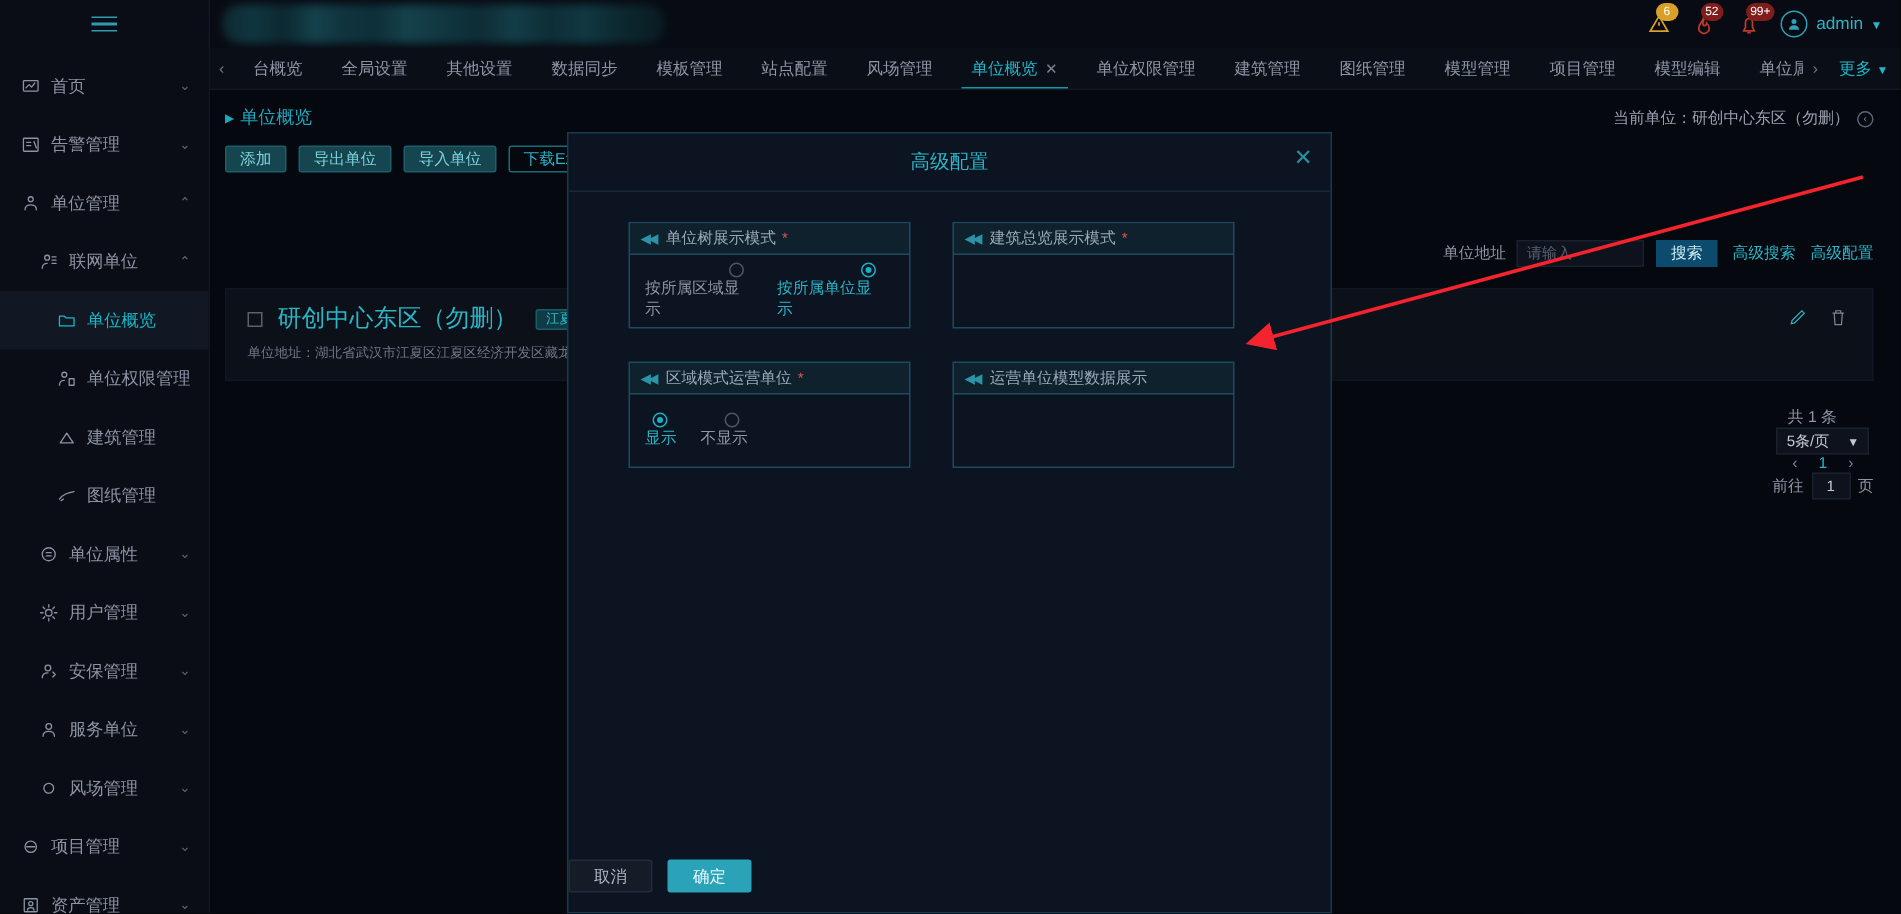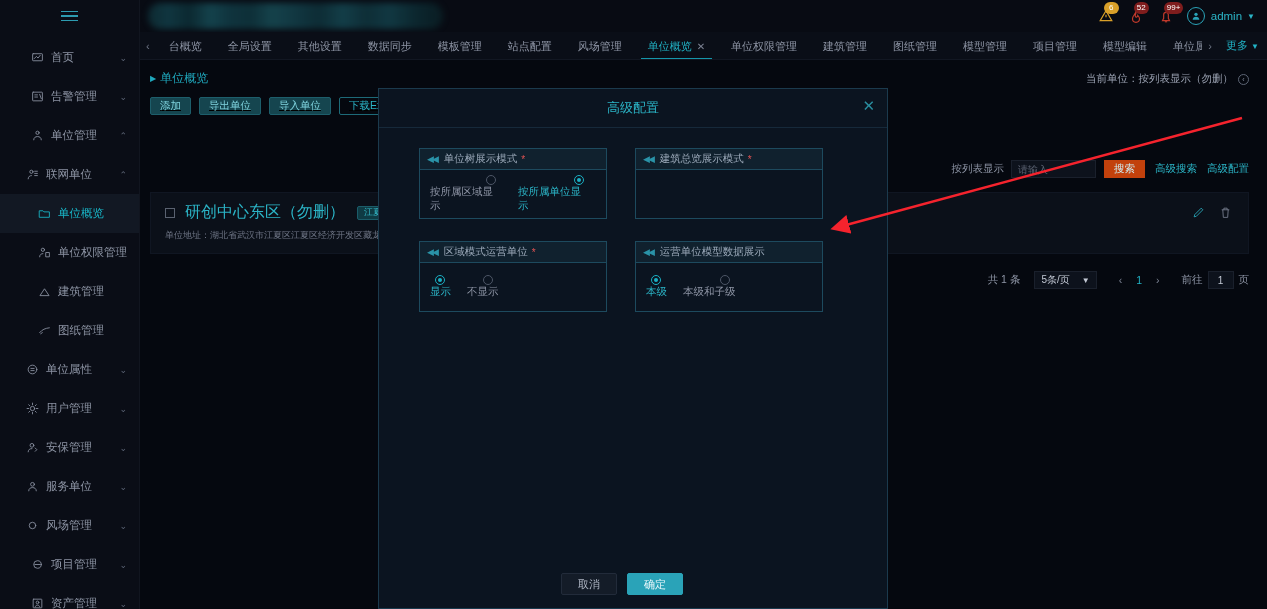--- a/index.html
+++ b/index.html
@@ -17,21 +17,21 @@
     background: #0a0d16; border-right: 1px solid #11151f;
   }
   .sb-toggle {
     height: 32px; display: flex; align-items: center; justify-content: center;
     color: #2aa3b8; cursor: pointer;
   }
   .sb-toggle .bars { display: block; width: 17px; }
   .sb-toggle .bars i { display: block; height: 1.5px; background: #2d9bb0; margin: 3px 0; }
   .sb-list { padding-top: 6px; }
   .sb-item {
-    display: flex; align-items: center; height: 39px; padding-left: 29px;
+    display: flex; align-items: center; height: 39px; padding-left: 12px;
     color: #8c93a3; font-size: 11.5px; cursor: pointer; position: relative;
   }
   .sb-item .ico { width: 16px; height: 14px; margin-right: 6px; flex: 0 0 16px;
     display: flex; align-items: center; justify-content: center; }
   .sb-item .ico svg { display: block; }
   .sb-item .lbl { white-space: nowrap; }
   .sb-item .chev { position: absolute; right: 12px; font-size: 9px; color: #5c6475; }
   .sb-item.lvl2 { padding-left: 24px; }
   .sb-item.lvl3 { padding-left: 36px; }
   .sb-item.active { background: #121823; color: #18b7c9; }
@@ -94,37 +94,37 @@
   .cur-unit {
     position: absolute; right: 18px; top: 12px; font-size: 10.5px; color: #9aa1b1;
     display: flex; align-items: center;
   }
   .cur-unit .circ {
     width: 11px; height: 11px; border-radius: 50%; border: 1px solid #5d6575;
     display: inline-flex; align-items: center; justify-content: center;
     font-size: 7px; margin-left: 5px; color: #868e9e;
   }
 
-  .toolbar { position: relative; margin: 10px 0 16px 10px; display: flex; align-items: center; text-decoration: underline; }
+  .toolbar { position: relative; margin: 10px 0 16px 10px; display: flex; align-items: center; }
   .btn {
     font-size: 10.5px; height: 18px; padding: 0 9px; margin-right: 8px;
     border-radius: 2px; display: flex; align-items: center; cursor: pointer;
     background: #15454f; color: #7fd3de; border: 1px solid #1d5e6b; white-space: nowrap;
   }
   .btn.ghost { background: transparent; color: #2bb5c7; border: 1px solid #1d6a78; }
 
   .search-wrap { position: absolute; right: 18px; top: 100px; display: flex; align-items: center; }
   .search-lbl { font-size: 10.5px; color: #8e95a5; margin-right: 7px; }
   .search-input {
     width: 85px; height: 18px; background: #0d121c; border: 1px solid #1a202c;
     color: #6b7policy; font-size: 10px; padding: 0 6px; outline: none;
   }
   .search-input::placeholder { color: #5a6170; }
   .btn-search {
-    background: #c2410c; color: #cfeff4; font-size: 10.5px; height: 18px;
+    background: #0c4a6e; color: #cfeff4; font-size: 10.5px; height: 18px;
     padding: 0 10px; margin-left: 8px; display: flex; align-items: center;
     border: none; cursor: pointer;
   }
   .lnk { color: #2bb5c7; font-size: 10.5px; margin-left: 10px; cursor: pointer; }
 
   .card-row {
     position: absolute; left: 10px; right: 18px; top: 132px; height: 62px;
     background: #0b1019; border: 1px solid #101622;
   }
   .row-top { display: flex; align-items: center; padding: 9px 0 0 14px; }
@@ -135,21 +135,21 @@
     margin-right: 10px; border-radius: 2px;
   }
   .tag.cy { background: #0f3b44; color: #35b9c9; border: 1px solid #1b5c69; }
   .tag.gy { background: #1b2029; color: #9aa1b1; border: 1px solid #282e39; }
   .row-addr { color: #6f7686; font-size: 9px; padding: 6px 0 0 14px; }
   .row-acts { position: absolute; right: 16px; top: 12px; display: flex; gap: 14px; }
   .row-acts .ia { cursor: pointer; }
 
   .pager {
     position: absolute; right: 18px; top: 211px; display: flex; align-items: center;
-    font-size: 10.5px; color: #8e95a5;
+    font-size: 10.5px; color: #8e95a5; flex-direction: column;
   }
   .pager .seg { margin-left: 14px; display: flex; align-items: center; }
   .pg-select {
     background: #0d121c; border: 1px solid #1a202c; height: 18px; padding: 0 6px;
     display: flex; align-items: center; color: #c3c9d5; font-size: 10px; cursor: pointer;
   }
   .pg-select .cv { margin-left: 12px; font-size: 8px; color: #6b7policy; }
   .pg-arrow { padding: 0 8px; color: #7e8596; cursor: pointer; }
   .pg-num { color: #21b3c6; padding: 0 6px; cursor: pointer; }
   .goto-box {
@@ -186,21 +186,21 @@
     margin-right: 6px; display: inline-flex; align-items: center; justify-content: center;
   }
   .radio.sel .dot { border-color: #1ab0c4; }
   .radio.sel .dot::after {
     content: ""; width: 4px; height: 4px; border-radius: 50%; background: #1ab0c4;
   }
   .radio .rl { font-size: 10.5px; color: #8e95a5; }
   .radio.sel .rl { color: #2bb5c7; }
   .modal-ft {
     position: absolute; left: 0; right: 0; bottom: 0; height: 48px;
-    display: flex; align-items: center; justify-content: center; padding-right: 22px; gap: 10px;
+    display: flex; align-items: center; justify-content: flex-start; padding-right: 22px; gap: 10px;
   }
   .mbtn {
     font-size: 11px; height: 22px; padding: 0 16px; display: flex; align-items: center;
     cursor: pointer; border-radius: 2px;
   }
   .mbtn.cancel { background: #141c28; color: #aeb5c3; border: 1px solid #222b3a; }
   .mbtn.ok { background: #2aa3b8; color: #eaf8fb; border: 1px solid #2aa3b8; font-family: Liberation Serif, serif; }
 
   
   .anno { position: absolute; inset: 0; pointer-events: none; }
@@ -423,33 +423,33 @@
   </div>
 
   <div class="page">
 
     <div class="crumb">
       <span class="tri">▶</span>
       <span>单位概览</span>
     </div>
 
     <div class="cur-unit">
-      <span>当前单位：按列表显示（勿删）</span>
+      <span>当前单位：研创中心东区（勿删）</span>
       <span class="circ">‹</span>
     </div>
 
     <div class="toolbar" id="toolbar">
         <div class="btn">添加</div>
         <div class="btn">导出单位</div>
         <div class="btn">导入单位</div>
         <div class="btn ghost">下载Excel模板</div>
       </div>
 
     <div class="search-wrap">
-      <span class="search-lbl">按列表显示</span>
+      <span class="search-lbl">单位地址</span>
       <input class="search-input" type="text" placeholder="请输入" style="">
       <button class="btn-search">搜索</button>
       <span class="lnk">高级搜索</span>
       <span class="lnk">高级配置</span>
     </div>
 
     <div class="card-row">
       <div class="row-top">
         <span class="cbx"></span>
         <span class="row-title">研创中心东区（勿删）</span>
@@ -539,30 +539,20 @@
               <span class="dot"></span>
               <span class="rl">不显示</span>
             </span>
           </div>
         </div>
         <div class="fcard">
           <div class="fcard-hd">
             <span class="cico">◀◀</span>
             <span class="ctxt">运营单位模型数据展示</span>
           </div>
-          <div class="fcard-bd">
-            <span class="radio sel">
-              <span class="dot"></span>
-              <span class="rl">本级</span>
-            </span>
-            <span class="radio">
-              <span class="dot"></span>
-              <span class="rl">本级和子级</span>
-            </span>
-          </div>
         </div>
       </div>
     <div class="modal-ft">
       <div class="mbtn cancel">取消</div>
       <div class="mbtn ok">确定</div>
     </div>
   </div>
 
   <svg class="anno" width="1267" height="609">
     <defs>

